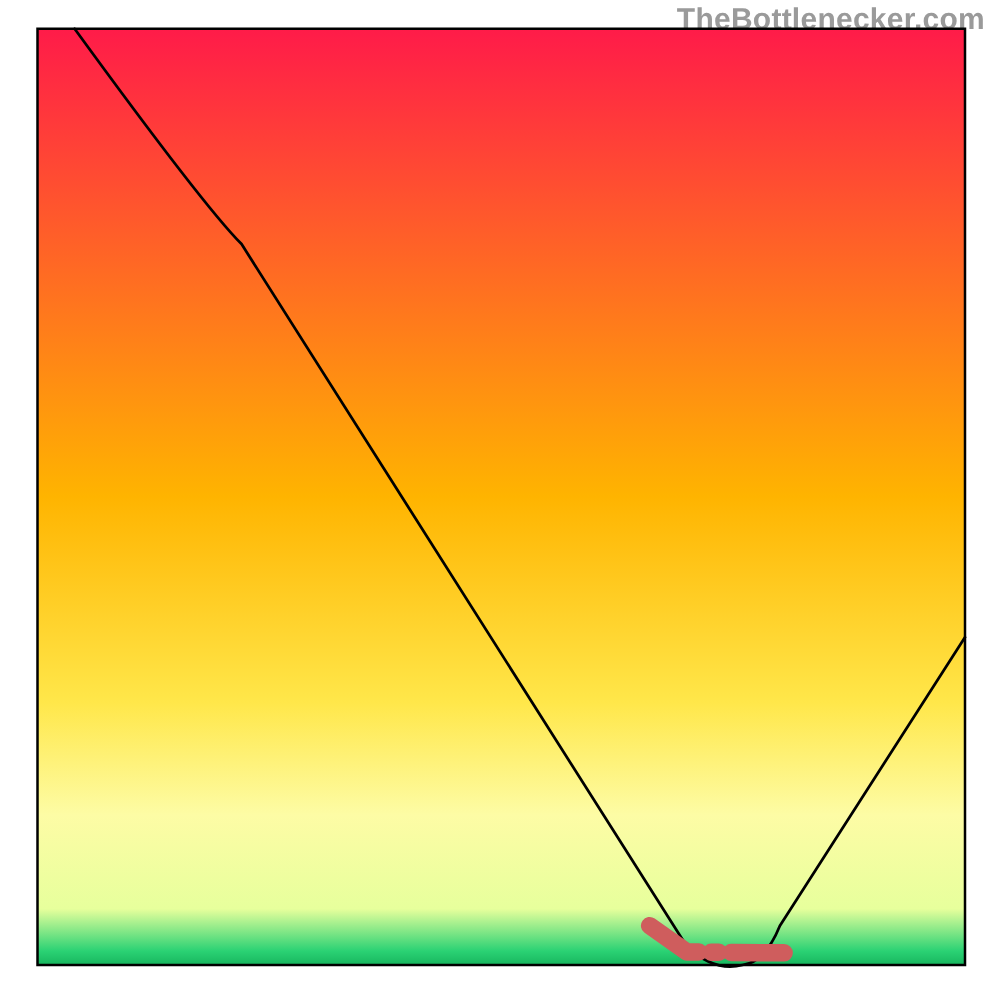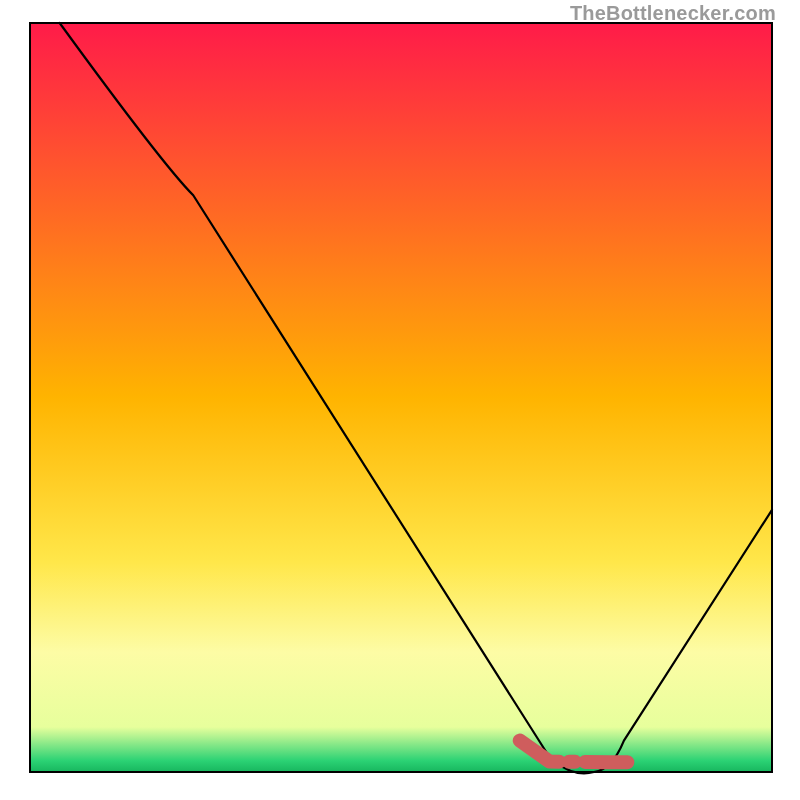--- a/index.html
+++ b/index.html
@@ -11,22 +11,22 @@
     font-family: Arial, Helvetica, sans-serif;
   }
   .frame {
     position: relative;
     width: 800px;
     height: 800px;
   }
   .attribution {
     position: absolute;
     top: 2px;
-    right: 24px;
-    font-size: 20px;
+    right: 12px;
+    font-size: 24px;
     font-weight: bold;
     color: #9a9a9a;
     letter-spacing: 0.2px;
   }
   svg.plot {
     position: absolute;
     left: 0;
     top: 0;
   }
 </style>

